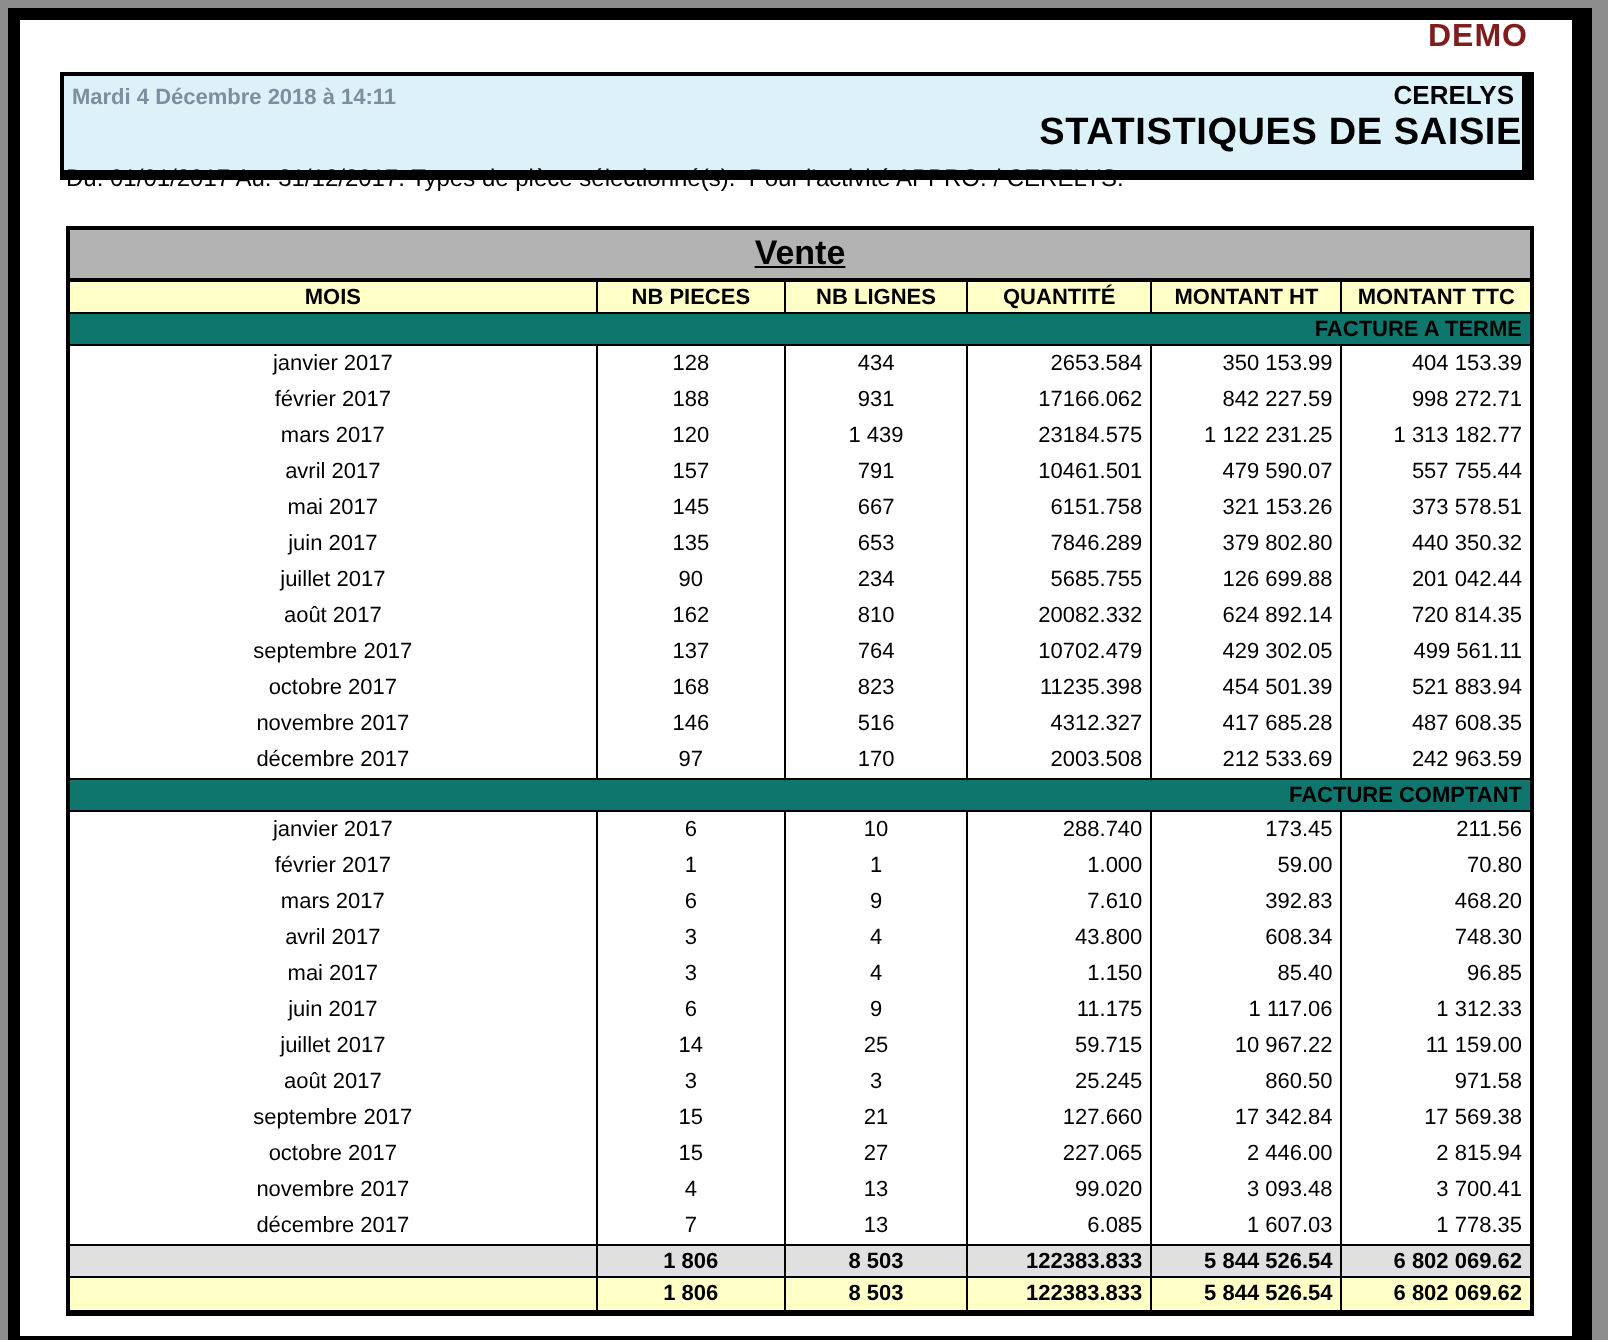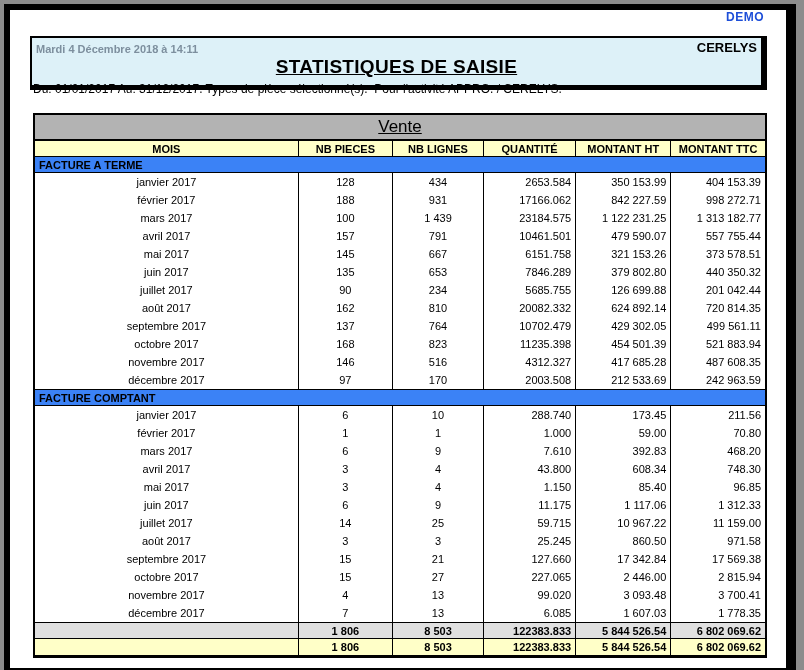--- a/index.html
+++ b/index.html
@@ -13,23 +13,23 @@
   .page {
     position:absolute;
     left:4px; top:4px; right:8px; bottom:-4px;
     background:#ffffff;
     border:6px solid #000;
     border-right-width:10px;
   }
   .demo {
     position:absolute;
     top:0px; right:22px;
-    color:#1d4ed8;
-    font-weight:bold;
-    font-size:12px;
+    color:#7f1d1d;
+    font-weight:bold;
+    font-size:16px;
     letter-spacing:0.5px;
   }
   .header-box {
     position:absolute;
     left:20px; top:26px;
     width:729px; height:47px;
     background:#ddf1f8;
     border:2px solid #000;
     border-right-width:6px;
     border-bottom-width:5px;
@@ -44,24 +44,23 @@
     color:#7d8f9e;
     font-size:11px;
     font-weight:bold;
   }
   .company {
     color:#000;
     font-size:13px;
     font-weight:bold;
   }
   .report-title {
-    text-align:center;
+    text-align:right;
     font-size:19px;
     font-weight:bold;
-    text-decoration:underline;
     margin-top:1px;
     letter-spacing:0.3px;
   }
   .filter-line {
     position:absolute;
     left:23px; top:72px;
     font-size:12px;
     color:#000;
     white-space:pre;
   }
@@ -81,37 +80,37 @@
     overflow:hidden;
     white-space:nowrap;
     height:18px;
   }
   tr.band td {
     background:#b3b3b3;
     border:2px solid #000;
     height:24px;
     text-align:center;
     font-size:17px;
-    font-weight:normal;
+    font-weight:bold;
   }
   tr.band td span { text-decoration:underline; }
   tr.cols th {
     background:#ffffc8;
     border:1px solid #000;
     font-weight:bold;
     font-size:11px;
     text-align:center;
     height:15px;
   }
   tr.section td {
-    background:#3b82f6;
+    background:#0f766e;
     border-top:1px solid #000;
     border-bottom:1px solid #000;
     font-weight:bold;
-    text-align:left;
+    text-align:right;
     height:15px;
   }
   tr.datarow td { border-top:none; border-bottom:none; }
   tr.subtotal td {
     background:#e0e0e0;
     border-top:1px solid #000;
     border-bottom:1px solid #000;
     font-weight:bold;
     height:15px;
   }
@@ -178,21 +177,21 @@
         <tr class="datarow">
           <td class="al">février 2017</td>
           <td class="ac">188</td>
           <td class="ac">931</td>
           <td class="ar">17166.062</td>
           <td class="ar">842 227.59</td>
           <td class="ar">998 272.71</td>
         </tr>
         <tr class="datarow">
           <td class="al">mars 2017</td>
-          <td class="ac">100</td>
+          <td class="ac">120</td>
           <td class="ac">1 439</td>
           <td class="ar">23184.575</td>
           <td class="ar">1 122 231.25</td>
           <td class="ar">1 313 182.77</td>
         </tr>
         <tr class="datarow">
           <td class="al">avril 2017</td>
           <td class="ac">157</td>
           <td class="ac">791</td>
           <td class="ar">10461.501</td>

